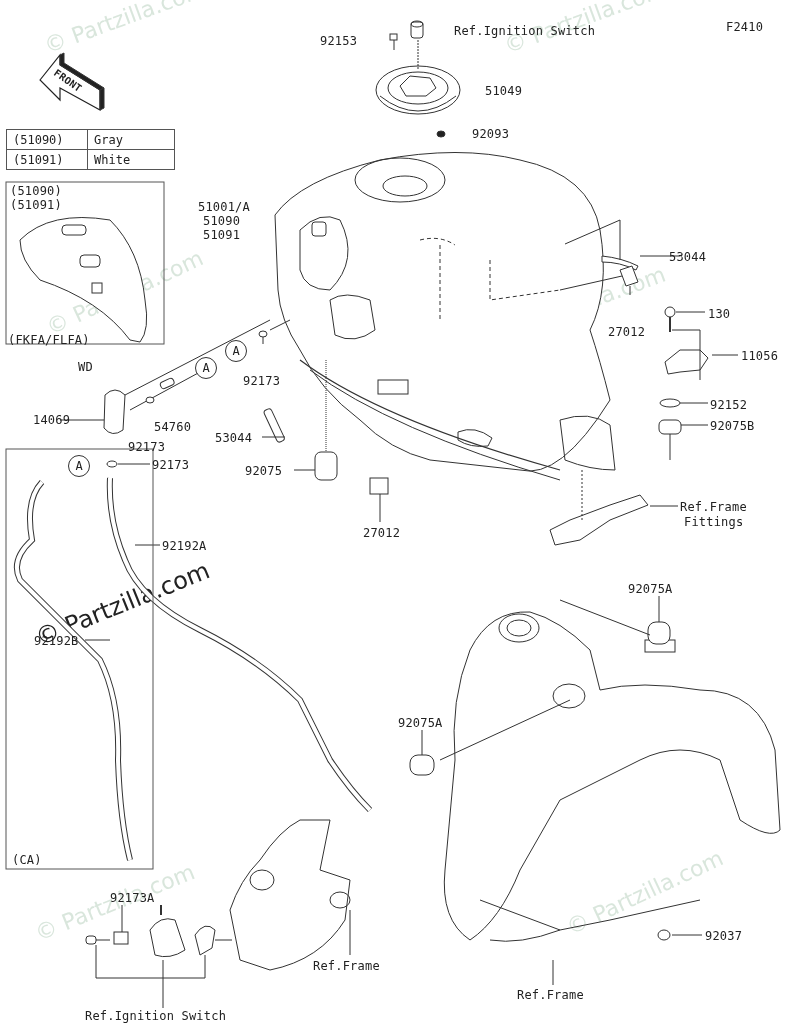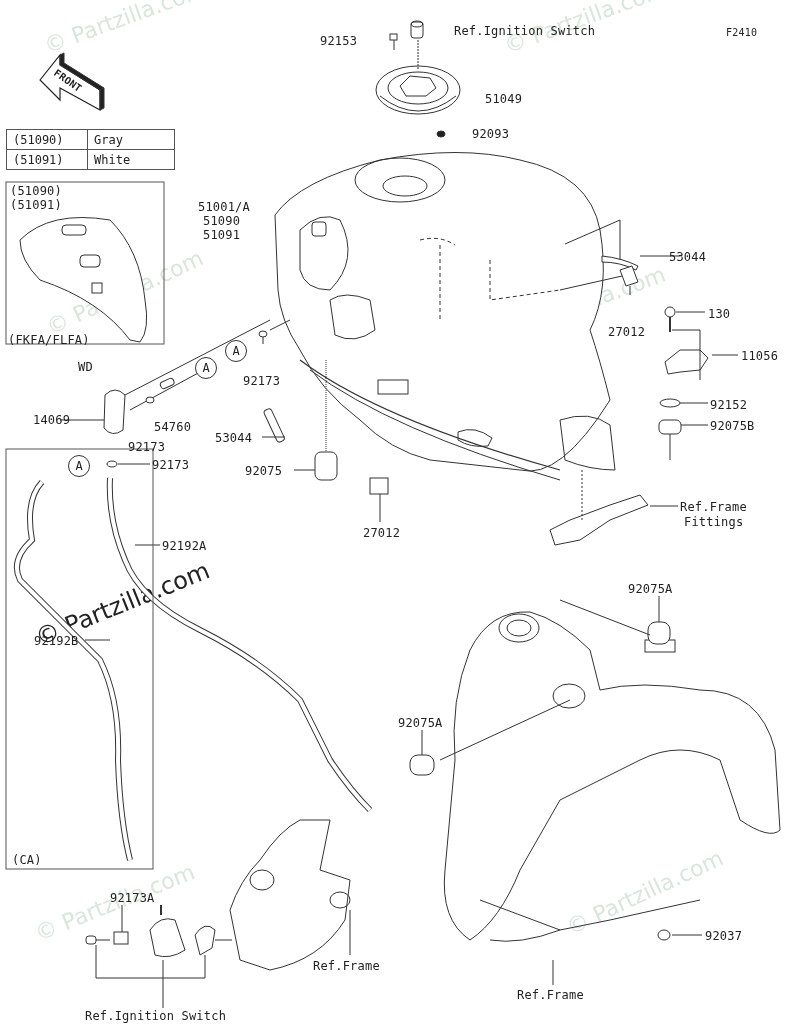--- a/index.html
+++ b/index.html
@@ -172,29 +172,29 @@
     <td class="c2">White</td>
   </tr>
 </tbody>
   </table>
 
 <div class="lbl" style="left:10px;top:184px;">(51090)</div>
 <div class="lbl" style="left:10px;top:198px;">(51091)</div>
 <div class="lbl" style="left:8px;top:333px;">(FKFA/FLFA)</div>
 <div class="lbl" style="left:78px;top:352px;margin-top:8px;">WD</div>
 
-<div class="lbl" style="left:726px;top:26px;font-size:10px;">F2410</div>
+<div class="lbl" style="left:726px;top:20px;font-size:12px;">F2410</div>
 
 <div class="circ" style="left:225px;top:340px;">A</div>
 <div class="circ" style="left:195px;top:357px;">A</div>
 <div class="circ" style="left:68px;top:455px;">A</div>
 
 <div class="lbl" style="left:320px;top:34px;">92153</div>
 <div class="lbl" style="left:454px;top:24px;">Ref.Ignition Switch</div>
-<div class="lbl" style="left:485px;top:92px;text-align:right;">51049</div>
+<div class="lbl" style="left:485px;top:84px;text-align:right;">51049</div>
 <div class="lbl" style="left:472px;top:127px;">92093</div>
 <div class="lbl" style="left:198px;top:200px;">51001/A</div>
 <div class="lbl" style="left:203px;top:214px;">51090</div>
 <div class="lbl" style="left:203px;top:228px;">51091</div>
 <div class="lbl" style="left:669px;top:250px;">53044</div>
 <div class="lbl" style="left:608px;top:325px;">27012</div>
 <div class="lbl" style="left:708px;top:307px;">130</div>
 <div class="lbl" style="left:741px;top:349px;">11056</div>
 <div class="lbl" style="left:710px;top:398px;">92152</div>
 <div class="lbl" style="left:710px;top:419px;">92075B</div>

